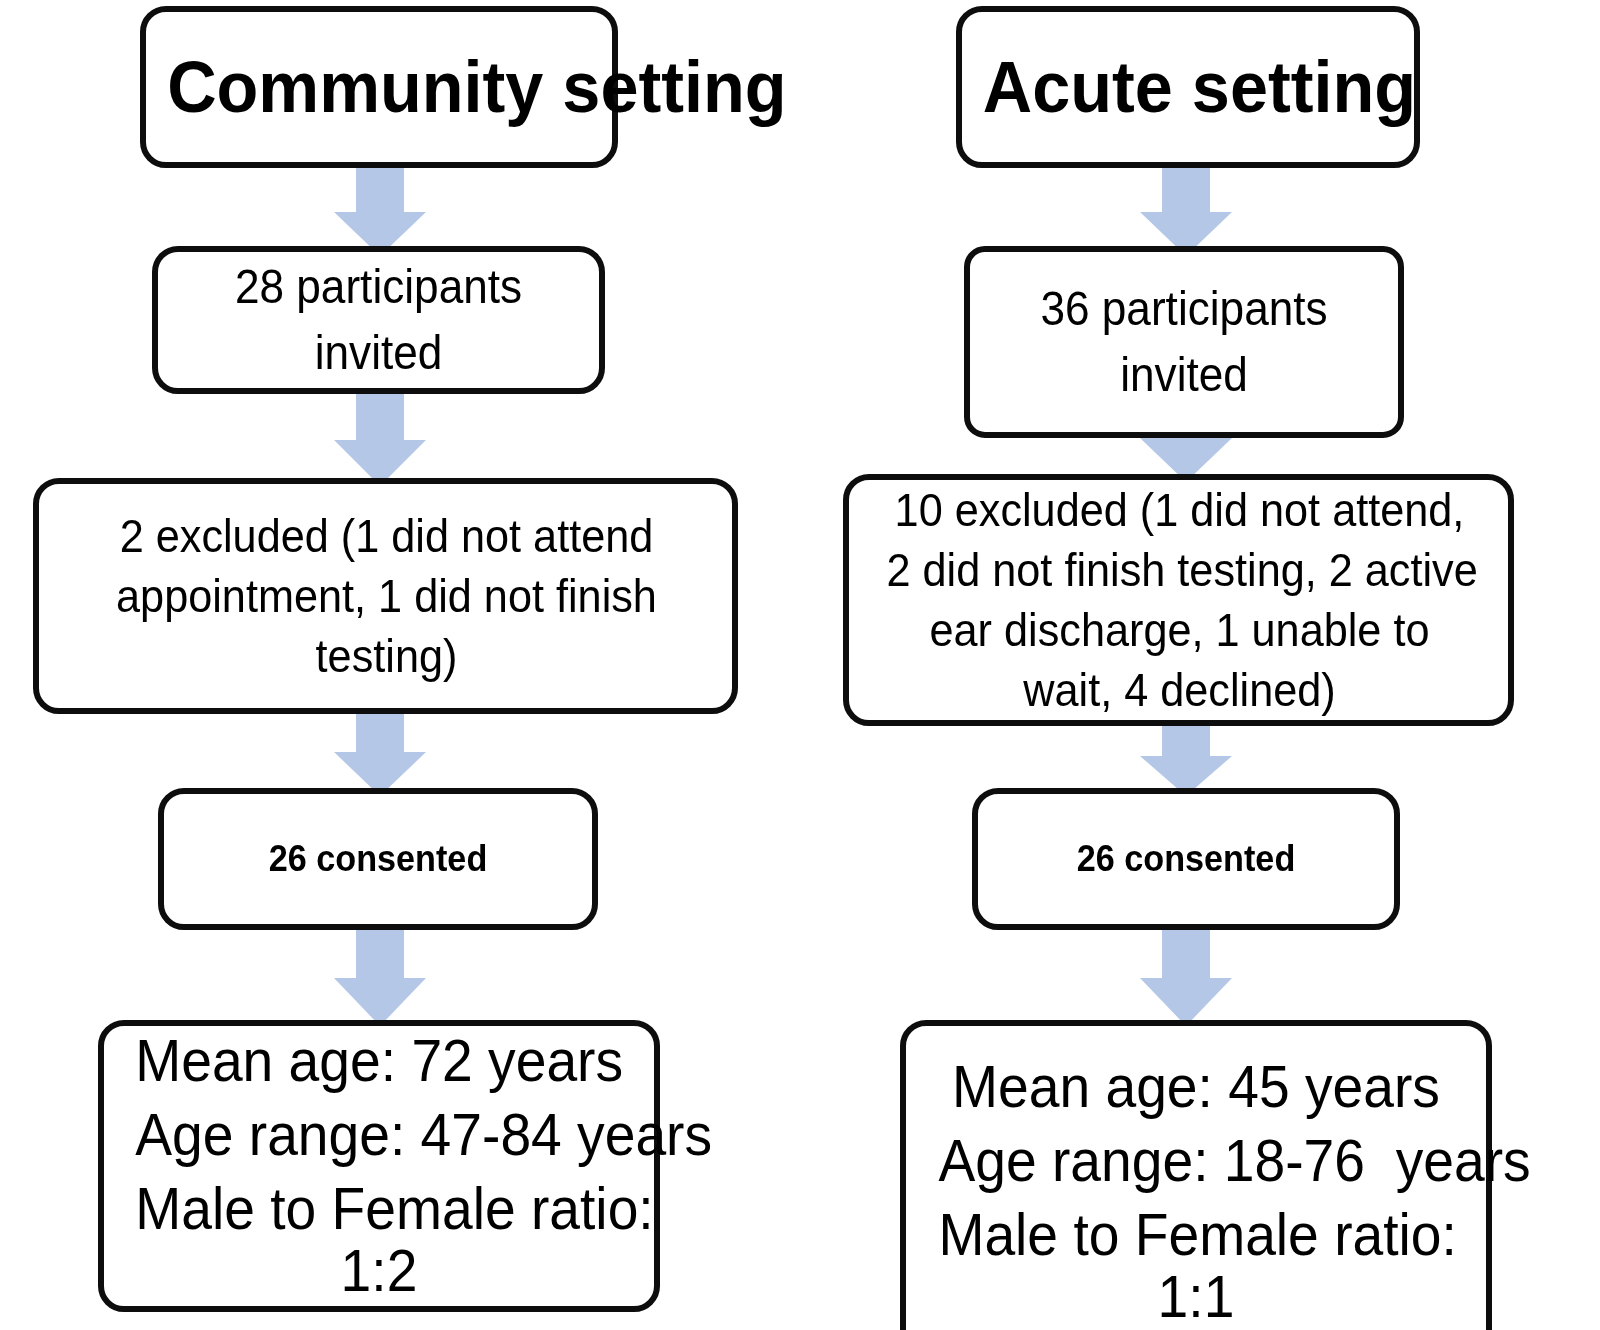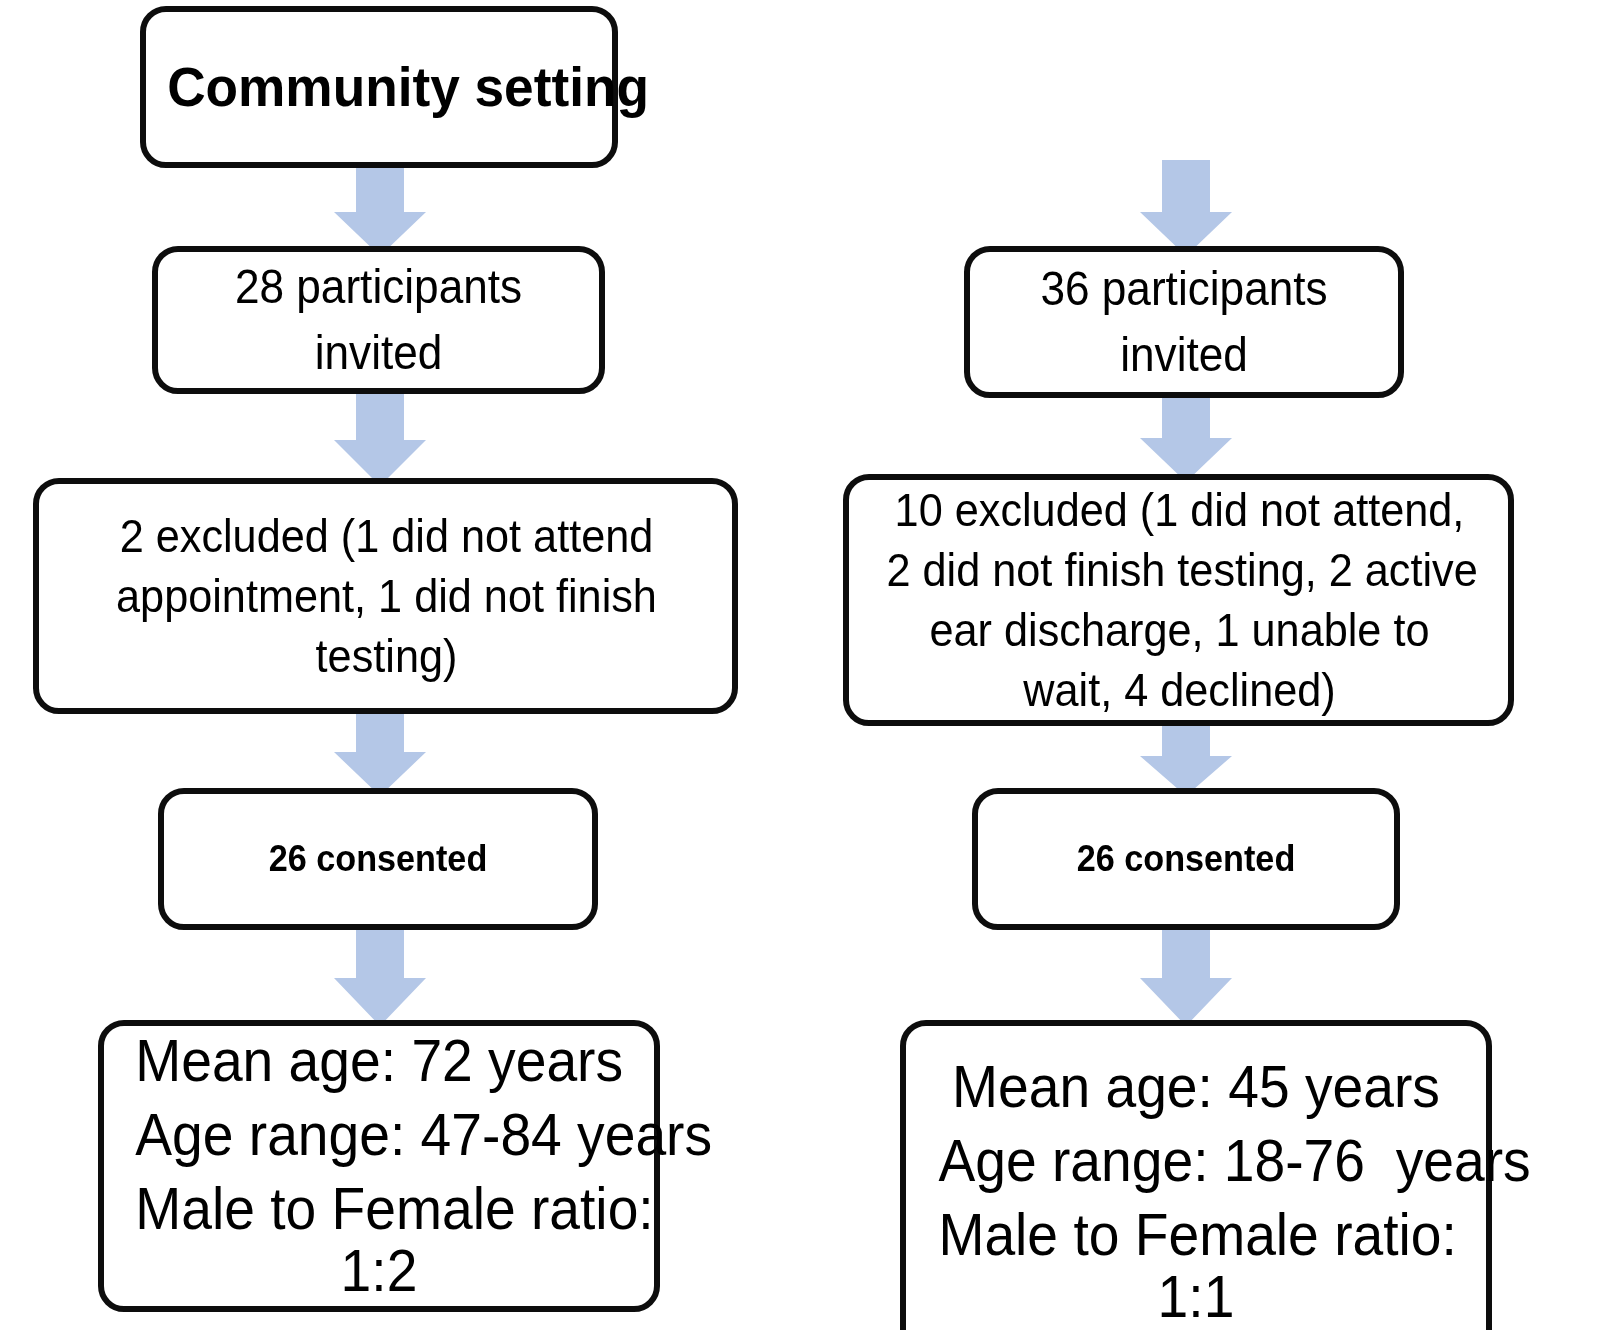--- a/index.html
+++ b/index.html
@@ -65,38 +65,38 @@
   .arrow svg { display: block; width: 100%; height: 100%; }
 
   
   #node-l-header { left: 140px;  top: 6px;    width: 478px; height: 162px; }
   #node-l-invited{ left: 152px;  top: 246px;  width: 453px; height: 148px; }
   #node-l-excl   { left: 33px;   top: 478px;  width: 705px; height: 236px; }
   #node-l-consent{ left: 158px;  top: 788px;  width: 440px; height: 142px; }
   #node-l-demo   { left: 98px;   top: 1020px; width: 562px; height: 292px; }
 
   #node-r-header { left: 956px;  top: 6px;    width: 464px; height: 162px; }
-  #node-r-invited{ left: 964px;  top: 246px;  width: 440px; height: 152px; }
+  #node-r-invited{ left: 964px;  top: 246px;  width: 440px; height: 192px; border-radius: 21px; }
   #node-r-excl   { left: 843px;  top: 474px;  width: 671px; height: 252px; }
   #node-r-consent{ left: 972px;  top: 788px;  width: 428px; height: 142px; }
   #node-r-demo   { left: 900px;  top: 1020px; width: 592px; height: 344px; }
 
   
   #arrow-l-1 { left: 334px;  top: 160px;  width: 92px;  height: 96px; }
   #arrow-l-2 { left: 334px;  top: 386px;  width: 92px;  height: 100px; }
   #arrow-l-3 { left: 334px;  top: 706px;  width: 92px;  height: 90px; }
   #arrow-l-4 { left: 334px;  top: 922px;  width: 92px;  height: 104px; }
 
   #arrow-r-1 { left: 1140px; top: 160px;  width: 92px;  height: 96px; }
   #arrow-r-2 { left: 1140px; top: 386px;  width: 92px;  height: 96px; }
   #arrow-r-3 { left: 1140px; top: 718px;  width: 92px;  height: 78px; }
   #arrow-r-4 { left: 1140px; top: 922px;  width: 92px;  height: 104px; }
 
   
-  .fs-header   { font-size: 56px; line-height: 62px; }
+  .fs-header   { font-size: 72px; line-height: 62px; }
   .fs-invited  { font-size: 48px; line-height: 58px; gap: 8px; }
   .fs-excl     { font-size: 47px; line-height: 60px; padding-left: 12px; }
   .fs-consent  { font-size: 36px; line-height: 56px; }
   .fs-demo     { font-size: 60px; line-height: 50px; }
 
   .demo-row { margin: 12px 0; }
   .demo-row:first-child { margin-top: 0; }
   .demo-row:last-child  { margin-bottom: 0; }
 </style>
 </head>
@@ -147,20 +147,23 @@
     </svg>
   </div>
 
   <div class="node plain fs-demo" id="node-l-demo">
     <span class="line demo-row">Mean age: 72 years</span>
     <span class="line demo-row">Age range: 47-84 years</span>
     <span class="line demo-row">Male to Female ratio:</span>
     <span class="line">1:2</span>
   </div>
 
+  <div class="node strong fs-header" id="node-r-header">
+    <span class="line">Acute setting</span>
+  </div>
 
   <div class="arrow" id="arrow-r-1">
     <svg viewBox="0 0 92 96" preserveAspectRatio="none" aria-hidden="true">
       <polygon points="22,0 70,0 70,52 92,52 46,96 0,52 22,52" fill="#b4c7e7"></polygon>
     </svg>
   </div>
 
   <div class="node plain fs-invited" id="node-r-invited">
     <span class="line">36 participants</span>
     <span class="line">invited</span>

